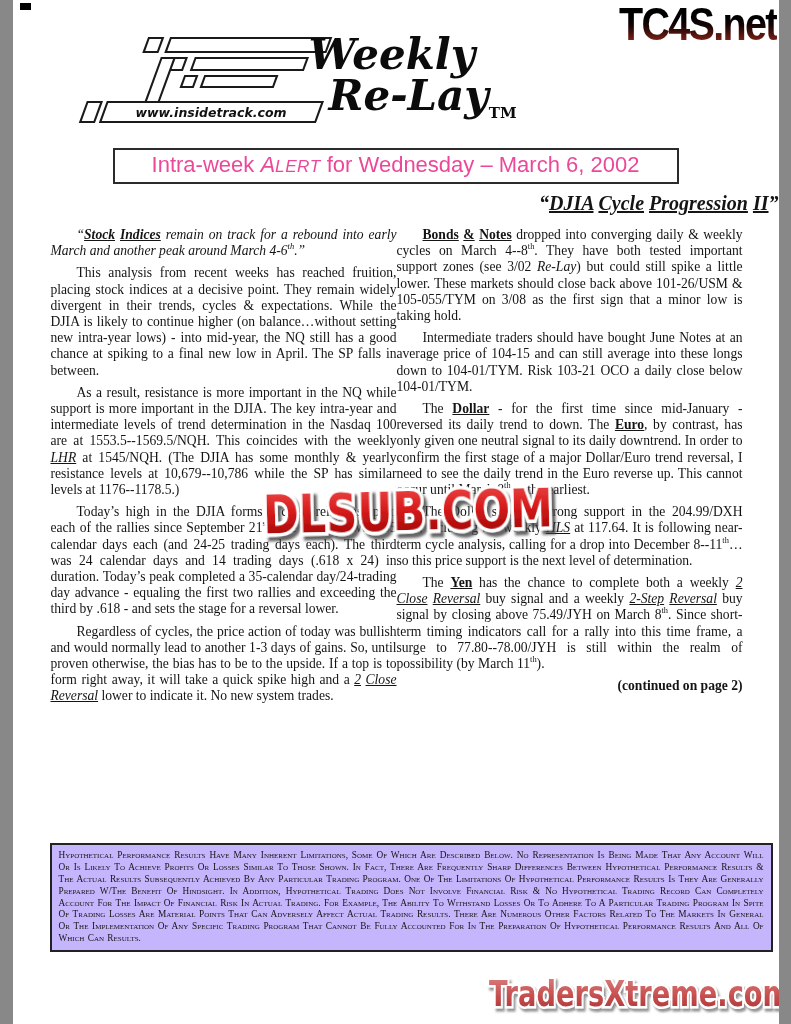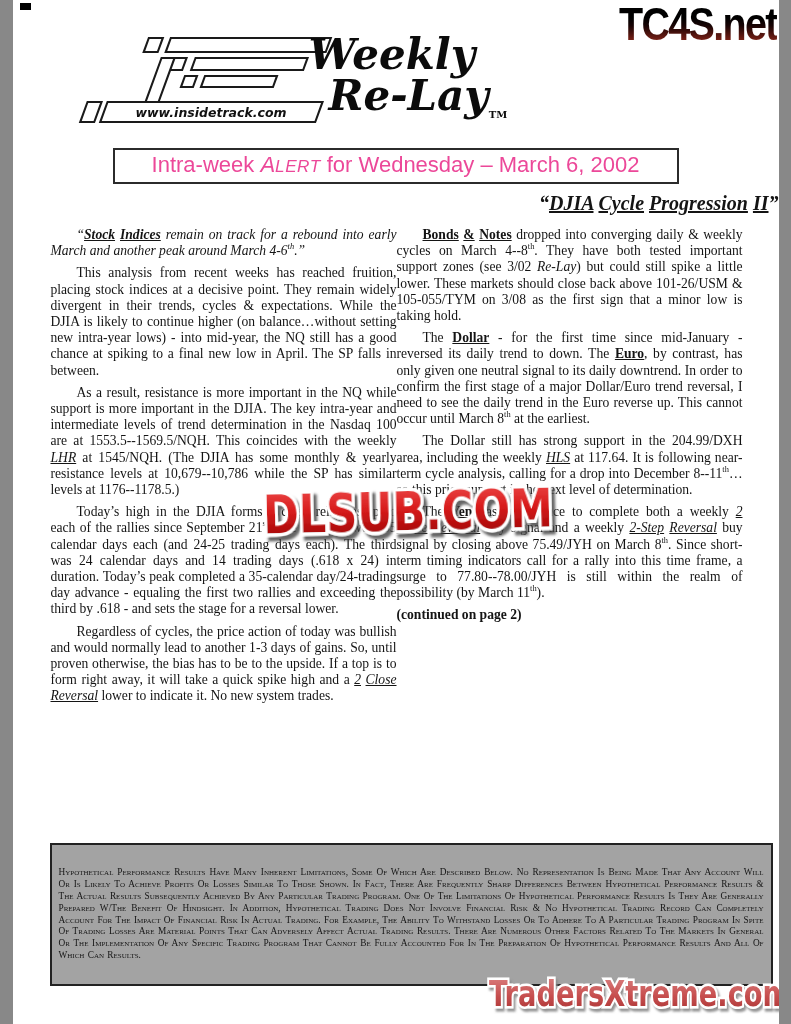--- a/index.html
+++ b/index.html
@@ -13,46 +13,46 @@
         transform:scaleX(.84);transform-origin:100% 0;
         background:linear-gradient(180deg,#000 38%,#190404 55%,#6e1d14 82%,#9a3826 100%);
         -webkit-background-clip:text;background-clip:text;color:transparent;}
 
   
   .masthead{position:relative;height:146px;}
   .ittc-logo{position:absolute;left:60px;top:32px;}
   .relay-title{position:absolute;left:296px;top:34px;font-family:"DejaVu Serif",serif;
         font-weight:bold;font-style:italic;font-size:42px;line-height:.98;color:#0b0b0b;}
   .relay-line2{padding-left:20px;}
-  .relay-tm{font-size:10px;font-style:normal;vertical-align:-8px;letter-spacing:0;}
+  .relay-tm{font-size:15px;font-style:normal;vertical-align:-8px;letter-spacing:0;}
 
   
   .alert-box{width:562px;margin:2px auto 0;border:2px solid #2b2b2b;text-align:center;
         font-family:"Liberation Sans",sans-serif;font-size:22px;padding:2px 0 4px;color:#ec4899;}
 
   
   .headline{margin:7px 0 4px;text-align:right;font-size:20px;line-height:24px;font-weight:normal;}
 
   
   .columns{display:flex;padding:8px 36px 0 38px;height:615px;overflow:hidden;
         font-size:13.6px;line-height:16.2px;text-align:justify;}
   .col{flex:1;min-width:0;}
   .col p{margin:0 0 6px;text-indent:26px;}
-  .col p.cont{text-indent:0;margin-top:2px;}
+  .col p.cont{text-align:right;text-indent:0;margin-top:2px;}
 
   
   .t-b{font-weight:bold}
   .t-i{font-style:italic}
   .t-u{text-decoration:underline}
   .t-s{font-size:.78em;letter-spacing:.5px}
   sup{font-size:.62em;line-height:0;vertical-align:super;}
 
   
   .disclaimer{position:absolute;left:37px;width:705px;top:843px;border:2px solid #222;
-        background:#a3a3a3;padding:22px 7px;font-size:9.3px;line-height:1.28;
+        background:#c4b5fd;padding:5px 7px;font-size:9.3px;line-height:1.28;
         font-variant:small-caps;text-align:justify;word-spacing:1px;color:#151515;}
 
   
   .dlsub{position:absolute;left:240px;top:472px;transform:rotate(-1.4deg);z-index:6;}
   .txtreme{position:absolute;left:466px;top:968px;z-index:6;}
 </style>
 </head>
 <body>
 
 <div class="page">
@@ -89,20 +89,21 @@
   <div class="columns">
     <div class="col">
       <p><span class="t-i">“</span><span class="t-b t-i t-u">Stock</span><span class="t-i"> </span><span class="t-b t-i t-u">Indices</span><span class="t-i"> remain on track for a rebound into early March and another peak around March 4-6</span><sup class="t-i">th</sup><span class="t-i">.”</span></p>
       <p><span>This analysis from recent weeks has reached fruition, placing stock indices at a decisive point.  They remain widely divergent in their trends, cycles &amp; expectations.  While the DJIA is likely to continue higher (on balance…without setting new intra-year lows) - into mid-year, the NQ still has a good chance at spiking to a final new low in April.  The SP falls in between.</span></p>
       <p><span>As a result, resistance is more important in the NQ while support is more important in the DJIA.  The key intra-year and intermediate levels of trend determination in the Nasdaq 100 are at 1553.5--1569.5/NQH.  This coincides with the weekly </span><span class="t-i t-u">LHR</span><span> at 1545/NQH.  (The DJIA has some monthly &amp; yearly resistance levels at 10,679--10,786 while the SP has similar levels at 1176--1178.5.)</span></p>
       <p><span>Today’s high in the DJIA forms a close relationship to each of the rallies since September 21</span><sup>st</sup><span>.  The first two were 35 calendar days each (and 24-25 trading days each).  The third was 24 calendar days and 14 trading days (.618 x 24) in duration.  Today’s peak completed a 35-calendar day/24-trading day advance - equaling the first two rallies and exceeding the third by .618 - and sets the stage for a reversal lower.</span></p>
       <p><span>Regardless of cycles, the price action of today was bullish and would normally lead to another 1-3 days of gains.  So, until proven otherwise, the bias has to be to the upside.  If a top is to form right away, it will take a quick spike high and a </span><span class="t-i t-u">2</span><span> </span><span class="t-i t-u">Close</span><span> </span><span class="t-i t-u">Reversal</span><span> lower to indicate it.  No new system trades.</span></p>
     </div>
     <div class="col">
       <p><span class="t-b t-u">Bonds</span><span class="t-b"> </span><span class="t-b t-u">&amp;</span><span class="t-b"> </span><span class="t-b t-u">Notes</span><span> dropped into converging daily &amp; weekly cycles on March 4--8</span><sup>th</sup><span>.  They have both tested important support zones (see 3/02 </span><span class="t-i">Re-Lay</span><span>) but could still spike a little lower.  These markets should close back above 101-26/USM &amp; 105-055/TYM on 3/08 as the first sign that a minor low is taking hold.</span></p>
+      <p><span>Intermediate traders should have bought June Notes at an average price of 104-15 and can still average into these longs down to 104-01/TYM.  Risk 103-21 OCO a daily close below 104-01/TYM.</span></p>
       <p><span>The </span><span class="t-b t-u">Dollar</span><span> - for the first time since mid-January - reversed its daily trend to down.  The </span><span class="t-b t-u">Euro</span><span>, by contrast, has only given one neutral signal to its daily downtrend.  In order to confirm the first stage of a major Dollar/Euro trend reversal, I need to see the daily trend in the Euro reverse up.  This cannot occur until March 8</span><sup>th</sup><span> at the earliest.</span></p>
       <p><span>The Dollar still has strong support in the 204.99/DXH area, including the weekly </span><span class="t-i t-u">HLS</span><span> at 117.64.  It is following near-term cycle analysis, calling for a drop into December 8--11</span><sup>th</sup><span>… so this price support is the next level of determination.</span></p>
       <p><span>The </span><span class="t-b t-u">Yen</span><span> has the chance to complete both a weekly </span><span class="t-i t-u">2</span><span> </span><span class="t-i t-u">Close</span><span> </span><span class="t-i t-u">Reversal</span><span> buy signal and a weekly </span><span class="t-i t-u">2-Step</span><span> </span><span class="t-i t-u">Reversal</span><span> buy signal by closing above 75.49/JYH on March 8</span><sup>th</sup><span>.  Since short-term timing indicators call for a rally into this time frame, a surge to 77.80--78.00/JYH is still within the realm of possibility (by March 11</span><sup>th</sup><span>).</span></p>
       <p class="cont"><span class="t-b">(continued on page 2)</span></p>
     </div>
   </div>
 
   <div class="disclaimer">Hypothetical Performance Results Have Many Inherent Limitations, Some Of Which Are Described Below.  No Representation Is Being Made That Any Account Will Or Is Likely To Achieve Profits Or Losses Similar To Those Shown.  In Fact, There Are Frequently Sharp Differences Between Hypothetical Performance Results &amp; The Actual Results Subsequently Achieved By Any Particular Trading Program.  One Of The Limitations Of Hypothetical Performance Results Is They Are Generally Prepared W/The Benefit Of Hindsight.  In Addition, Hypothetical Trading Does Not Involve Financial Risk &amp; No Hypothetical Trading Record Can Completely Account For The Impact Of Financial Risk In Actual Trading.  For Example, The Ability To Withstand Losses Or To Adhere To A Particular Trading Program In Spite Of Trading Losses Are Material Points That Can Adversely Affect Actual Trading Results.  There Are Numerous Other Factors Related To The Markets In General Or The Implementation Of Any Specific Trading Program That Cannot Be Fully Accounted For In The Preparation Of Hypothetical Performance Results And All Of Which Can Results.</div>
 
   <svg class="dlsub" width="310" height="82" viewBox="0 0 310 82">

